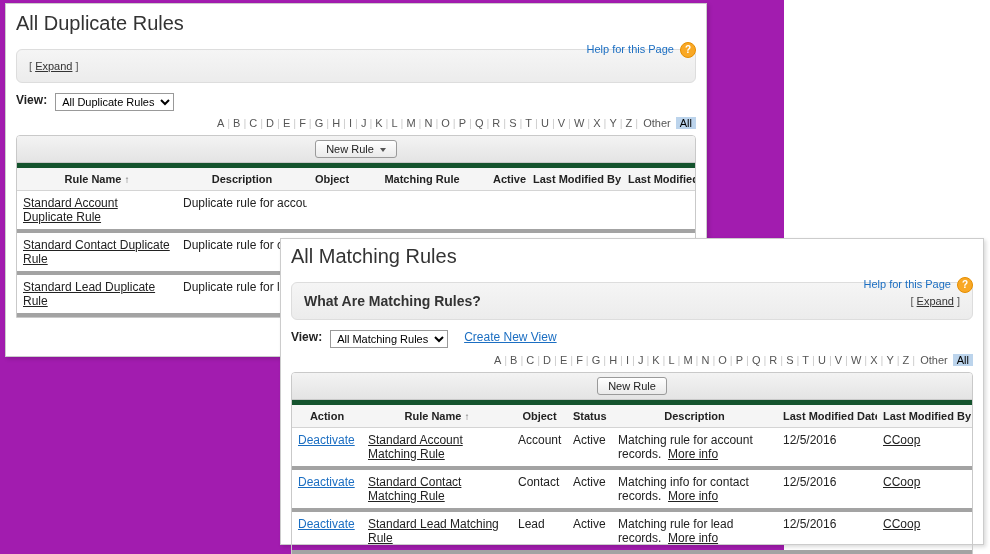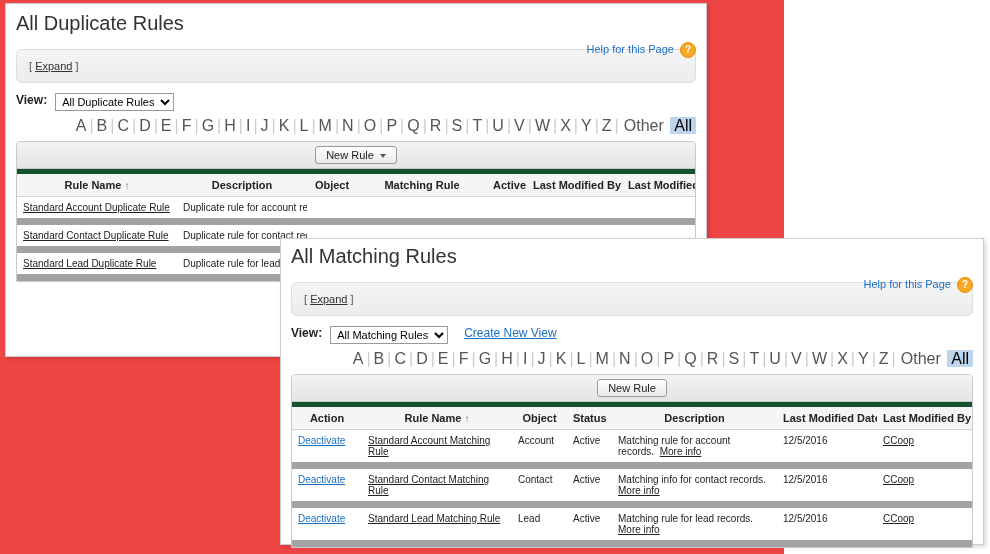--- a/index.html
+++ b/index.html
@@ -1,46 +1,46 @@
 <!DOCTYPE html>
 <html><head>
 <meta charset="utf-8">
 <style>
   html,body { margin:0; padding:0; font-family: Arial, Helvetica, sans-serif; font-size:12px; color:#222; background:#fff; }
-  .canvas { position:relative; width:784px; height:554px; background:#ef4444; }
+  .canvas { position:relative; width:784px; height:554px; background:#a21caf; }
 
   
   .panel { position:absolute; background:#fff; border:1px solid #ccc; box-shadow: 2px 2px 4px rgba(0,0,0,.15); }
   .panel-hdr { padding:6px 10px 8px 10px; }
   .title { font-size:20px; color:#333; font-weight:normal; margin:0 0 6px 0; }
   .help-link { position:absolute; right:10px; top:6px; color:#1b6ec2; font-size:11px;margin-top:32px; }
   .help-link .icon-help { display:inline-block; width:14px; height:14px; background:#f9a825; border-radius:50%; color:#fff; text-align:center; line-height:14px; font-weight:bold; margin-left:3px; font-size:10px; border:1px solid #e58e00;}
   .subbox { margin:0 10px 10px 10px; padding:10px 12px; background:linear-gradient(#f5f5f5,#ececec); border:1px solid #ddd; border-radius:6px; display:flex; justify-content:space-between; align-items:center;}
   .subbox .sub-title { font-size:14px; font-weight:bold; color:#333; }
   .subbox .expand { font-size:11px; color:#555;text-align:right; }
   .subbox .expand a { text-decoration:underline; cursor:pointer; color:#333;}
   .view-row { padding:0 10px 6px 10px; display:flex; gap:8px; }
   .view-label { font-weight:bold; font-size:12px; }
   select { font-size:11px; padding:1px 2px; border:1px solid #999; background:#fff; }
   .create-view { color:#1b6ec2; text-decoration:underline; cursor:pointer; margin-left:8px; }
 
-  .alpha { text-align:right; padding:0 10px 6px 0; font-size:16px; color:#666; }
+  .alpha { text-align:right; padding:0 10px 6px 0; font-size:11px; color:#666; }
   .alpha span.sep { color:#ccc; padding:0 1px; }
   .alpha a { color:#555; padding:0 2px; text-decoration:none; cursor:pointer; }
   .alpha .other { margin-left:2px; }
   .alpha a.sel { background:#bcd4ec; color:#000; padding:0 4px; }
 
   .grid-wrap { margin:0 10px 10px 10px; border:1px solid #c9c9c9; border-radius:4px 4px 0 0; overflow:hidden;}
   .btnbar { text-align:center; padding:4px; background:linear-gradient(#f3f3f3,#e4e4e4); border-bottom:1px solid #c9c9c9; }
   .sf-btn { display:inline-block; padding:2px 10px; border:1px solid #9a9a9a; border-radius:3px; background:linear-gradient(#fff,#eaeaea); font-size:11px; color:#222; cursor:pointer;}
   .sf-btn.has-caret::after { content:""; display:inline-block; margin-left:6px; border-left:3px solid transparent; border-right:3px solid transparent; border-top:4px solid #555; vertical-align:middle;}
 
   table.grid { width:100%; border-collapse:collapse; table-layout:fixed; }
   .grid th { text-align:center; font-weight:bold; font-size:11px; color:#222; padding:5px 6px; border-bottom:1px solid #d4d4d4; border-top:5px solid #14532d; background:#f5f5f5; white-space:nowrap; overflow:hidden; }
-  .grid td { font-size:10px; padding:5px 6px; border-bottom:7px solid #a3a3a3; vertical-align:top; overflow:hidden;}
+  .grid td { font-size:12px; padding:5px 6px; border-bottom:4px solid #a3a3a3; vertical-align:top; overflow:hidden;}
   .grid td a, .grid th a { color:#1b6ec2; text-decoration:underline; cursor:pointer;}
   .rule-link { text-decoration:underline; cursor:pointer; color:#222;}
   .more-info { text-decoration:underline; cursor:pointer; color:#222;}
   .user-link { text-decoration:underline; cursor:pointer; color:#222;}
   .sort-arrow { font-size:10px; color:#666; }
   .action a { color:#1b6ec2; text-decoration:none; cursor:pointer;}
 
   
   .p1 { left:5px; top:3px; width:700px; height:352px; }
   .p1 .help-link { top:6px; }
@@ -137,20 +137,21 @@
 <div class="panel p2">
   <div class="panel-hdr">
     <h1 class="title">All Matching Rules</h1>
     <span class="help-link">
       <span>Help for this Page</span>
       <span class="icon-help">?</span>
     </span>
   </div>
 
   <div class="subbox">
+    <span class="sub-title">What Are Matching Rules?</span>
     <span class="expand">[ <a>Expand</a> ]</span>
   </div>
 
   <div class="view-row">
     <span class="view-label">View:</span>
     <select>
       <option>All Matching Rules</option>
     </select>
     <span class="create-view">Create New View</span>
   </div>

